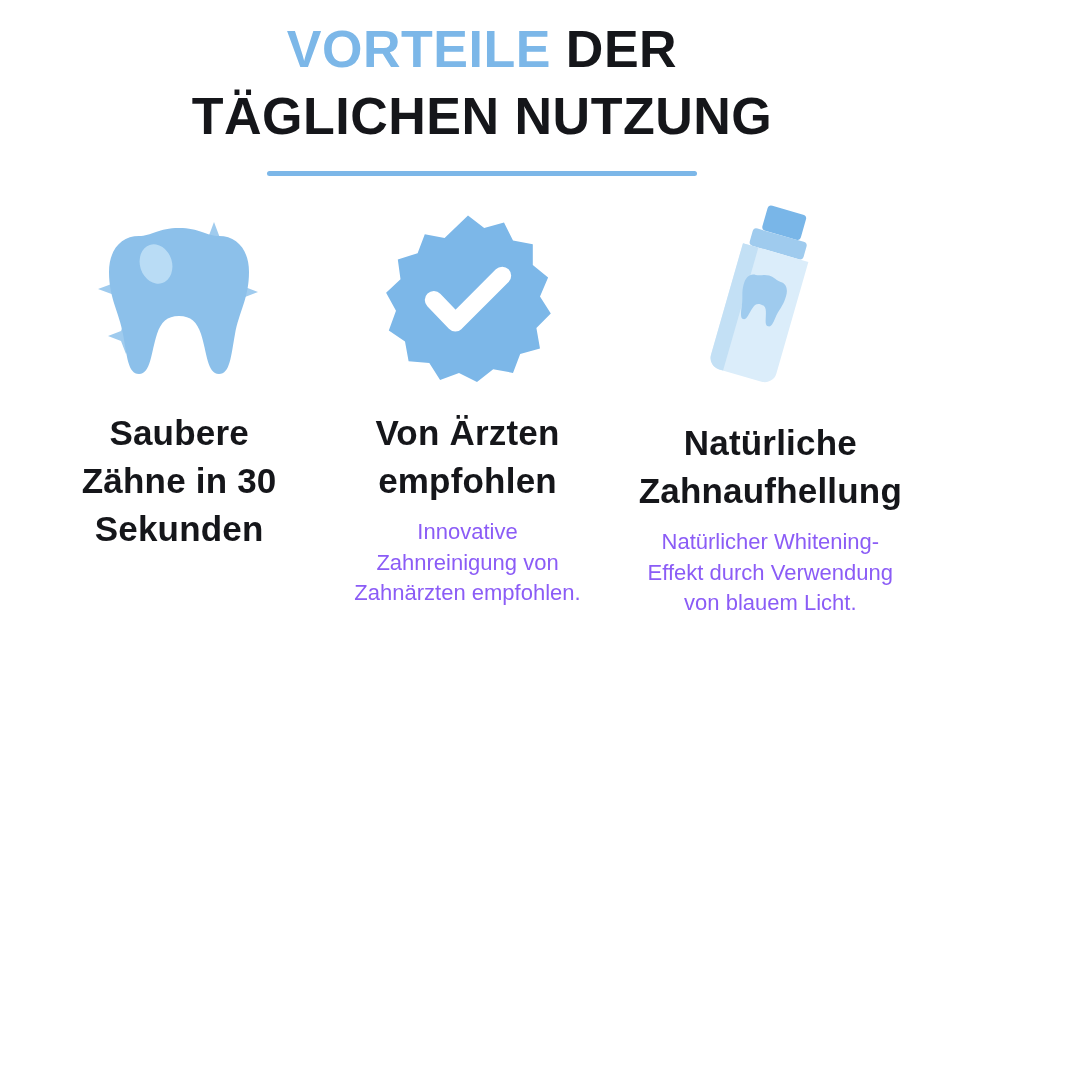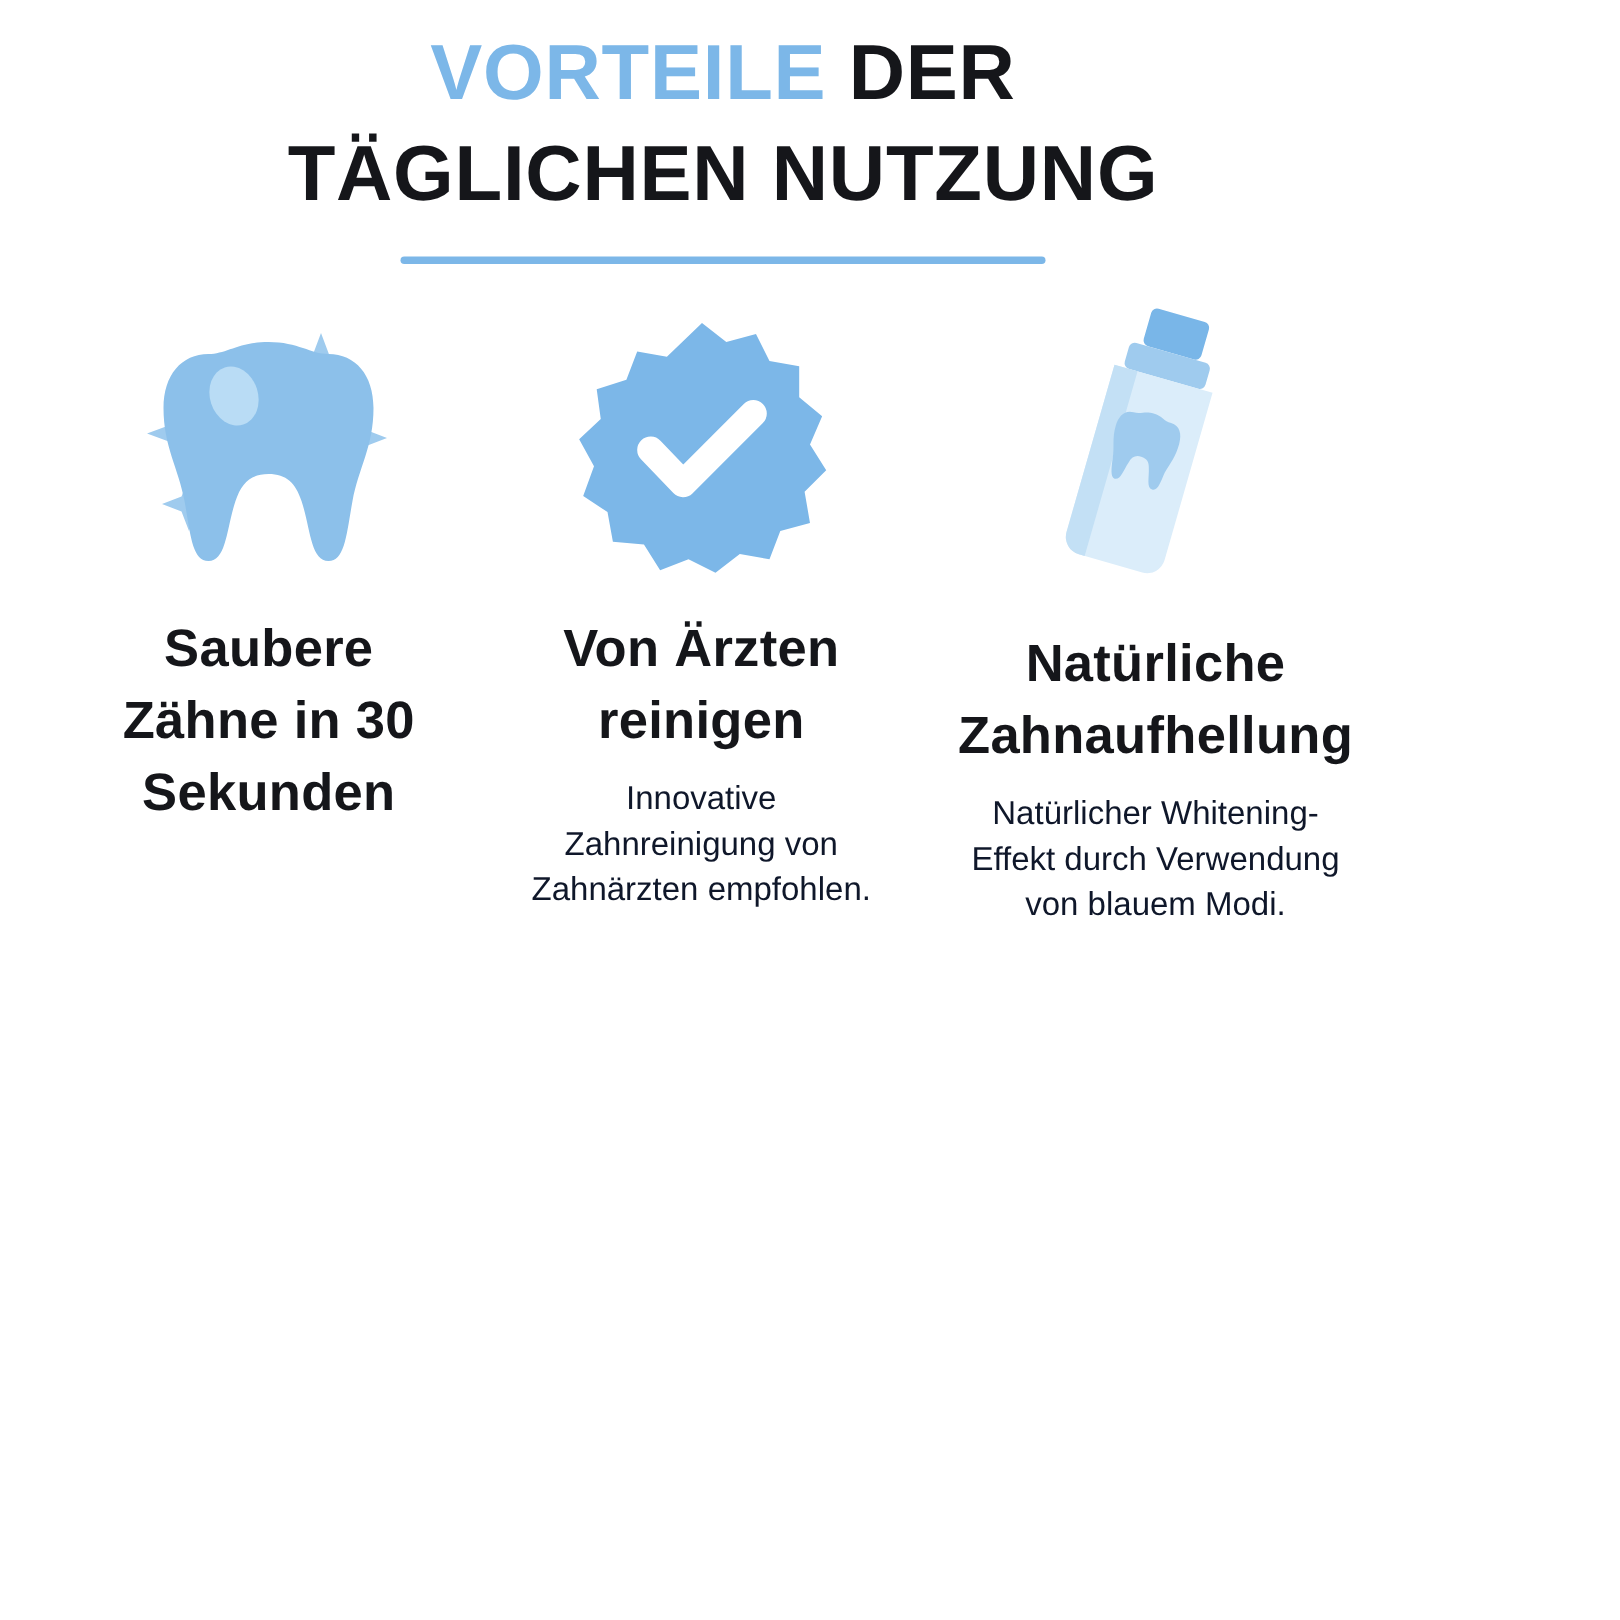--- a/index.html
+++ b/index.html
@@ -85,21 +85,21 @@
     font-size: 35px;
     font-weight: 800;
     line-height: 1.38;
     margin: 6px 0 0;
     letter-spacing: 0.2px;
   }
   .card-desc {
     font-size: 22px;
     font-weight: 400;
     line-height: 1.38;
-    color: #0f172a;
+    color: #8b5cf6;
     margin: 12px 0 0;
     max-width: 400px;
   }
   .card-row2 .icon-wrap { height: 215px; }
 </style>
 </head>
 <body>
 
 <div class="page">
 
@@ -131,21 +131,21 @@
     </div>
 
     <div class="card">
       <div class="icon-wrap">
         <svg width="180" height="180" viewBox="0 0 200 200" aria-hidden="true">
           <path d="M100 6
             L118 20 L140 14 L150 34 L172 38 L172 61 L189 75 L180 96 L192 115 L176 131 L180 154 L158 160 L150 181 L128 177 L110 191 L90 181 L69 189 L57 170 L34 168 L30 146 L12 134 L20 112 L9 92 L25 77 L22 55 L44 48 L52 27 L74 31 z" fill="#7cb7e8"></path>
           <path d="M62 100 l24 25 52 -52" fill="none" stroke="#ffffff" stroke-width="20" stroke-linecap="round" stroke-linejoin="round"></path>
         </svg>
       </div>
-      <div class="card-title">Von Ärzten reinigen</div>
+      <div class="card-title">Von Ärzten empfohlen</div>
       <div class="card-desc">Innovative Zahnreinigung von Zahnärzten empfohlen.</div>
     </div>
 
 
     <div class="card card-row2">
       <div class="icon-wrap">
         <svg width="190" height="205" viewBox="0 0 190 205" aria-hidden="true">
           <g transform="rotate(16 95 102)">
 
             <rect x="66" y="6" width="40" height="26" rx="4" fill="#79b6e8"></rect>
@@ -154,17 +154,17 @@
 
             <path d="M52 50 h68 v116 a12 12 0 0 1 -12 12 h-44 a12 12 0 0 1 -12 -12 z" fill="#dbedfa"></path>
 
             <path d="M52 50 h16 v128 h-4 a12 12 0 0 1 -12 -12 z" fill="#c3e0f5"></path>
 
             <path d="M86 74 c-6 0 -8 3 -13 3 c-6 0 -9 5 -9 12 c0 9 3 13 4 21 c1 7 2 13 5 13 c4 0 4 -7 6 -13 c1 -4 3 -6 7 -6 c4 0 6 2 7 6 c2 6 2 13 6 13 c4 0 4 -6 5 -13 c2 -8 4 -12 4 -21 c0 -7 -3 -12 -9 -12 c-5 0 -7 -3 -13 -3 z" fill="#9fcbee"></path>
           </g>
         </svg>
       </div>
       <div class="card-title">Natürliche Zahnaufhellung</div>
-      <div class="card-desc">Natürlicher Whitening-Effekt durch Verwendung von blauem Modi.</div>
+      <div class="card-desc">Natürlicher Whitening-Effekt durch Verwendung von blauem Licht.</div>
     </div>
 
   </div>
 </div>
 
 </body></html>

